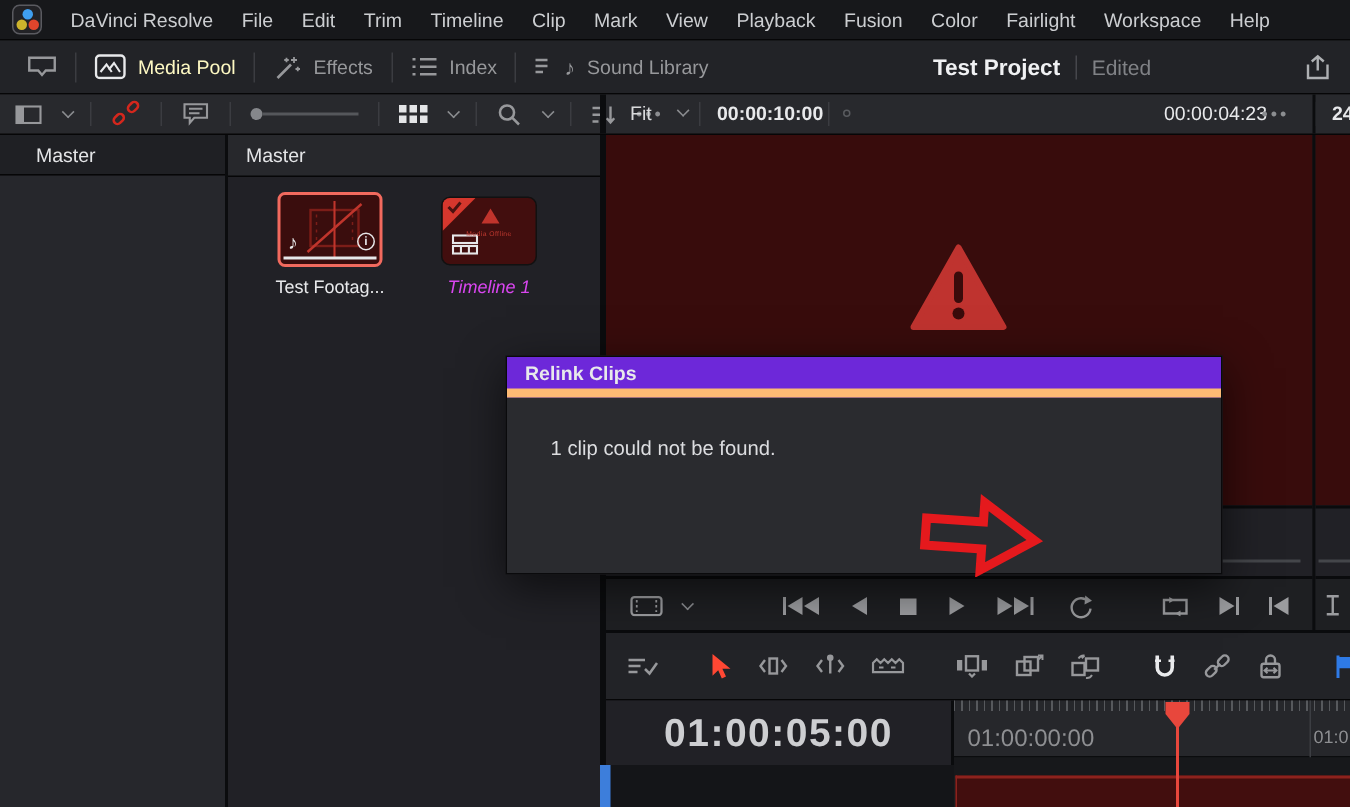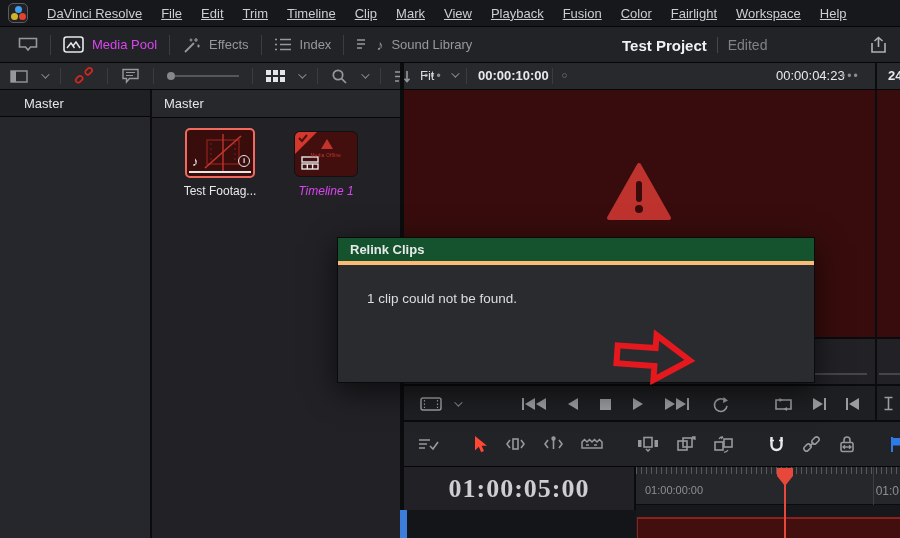--- a/index.html
+++ b/index.html
@@ -6,34 +6,34 @@
   html,body { background:#000; }
   body { font-family:"Liberation Sans","DejaVu Sans",sans-serif; }
   #app { position:relative; width:900px; height:538px; overflow:hidden;
          background:#141518; color:#c9cbce; font-size:13px; }
   .abs { position:absolute; }
 
   
   #menubar { left:0; top:0; width:900px; height:27px; background:#17181b;
              display:flex; align-items:center; gap:19px; padding-left:8px;
              border-bottom:1px solid #060607; }
-  .menu-item { color:#ccced1; cursor:default; white-space:nowrap;text-decoration:underline; }
+  .menu-item { color:#ccced1; cursor:default; white-space:nowrap; }
   #logo { width:20px; height:20px; border-radius:5px; background:#222226;
           border:1px solid #5a5a60; position:relative; flex:0 0 auto; }
   #logo i { position:absolute; width:7px; height:7px; border-radius:50%; }
   #logo .c1 { background:#3f9ff0; left:6px; top:2px; }
   #logo .c2 { background:#cdb32c; left:2px; top:9px; }
   #logo .c3 { background:#e0452c; left:10px; top:9px; }
 
   
   #toolbar2 { left:0; top:27px; width:900px; height:36px; background:#222327;
               border-bottom:1px solid #060607; display:flex; align-items:center; }
   .t2sep { width:1px; height:20px; background:#3b3c41; margin:0 12px; }
   .t2btn { display:flex; align-items:center; gap:8px; color:#97989b; }
-  .t2btn.active { color:#d946ef; }
+  .t2btn.active { color:#fef9c3; }
   .note-glyph { font-size:14px; }
 
   #project-title-block { left:622px; top:27px; height:36px; display:flex;
                          align-items:center; gap:10px; }
   #project-title { color:#f0f1f3; font-weight:bold; font-size:15px; }
   .vbar-sep { width:1px; height:16px; background:#46474c; }
   #project-status { color:#808286; font-size:14px;text-align:right; }
   #export-btn { right:12px; top:27px; height:36px; display:flex; align-items:center; }
 
   
@@ -120,47 +120,47 @@
              border-top:2px solid #0a0b0d; border-bottom:1px solid #060607;
              display:flex; align-items:center; gap:17px; padding:0 14px; }
   .ebsep { width:1px; height:22px; background:#37383c; }
 
   
   #timeline { left:404px; top:467px; width:496px; height:71px; }
   #blue-bar { left:-4px; top:43px; width:7px; height:28px; background:#3d7edb; }
   #tc-big-box { left:0; top:0; width:232px; height:43px; background:#212126;
                 border-right:2px solid #0a0b0d; display:flex; align-items:center;
                 justify-content:center; }
-  #tc-big { font-size:26px; font-weight:bold; color:#cdced1; letter-spacing:1px;font-family:Liberation Serif, serif; }
+  #tc-big { font-size:26px; font-weight:bold; color:#cdced1; letter-spacing:1px; }
   #track-header { left:0; top:43px; width:232px; height:28px; background:#1c1d20;
                   border-right:2px solid #0a0b0d; }
   #track-header .hsep { position:absolute; left:18px; top:0; width:1px; height:28px; background:#0c0d0f; }
   #v1-box { position:absolute; left:26px; top:4px; width:34px; height:20px;
             border:1.5px solid #e0564a; border-radius:2px; color:#eceded; font-weight:bold;
             display:flex; align-items:center; justify-content:center; }
   #track-name { position:absolute; left:74px; top:6px; color:#e2e3e5; font-size:13.5px; }
 
   #ruler { left:232px; top:0; width:264px; height:38px; background:#26272b;
            border-bottom:1px solid #0b0c0e; }
   #ruler .ticks { position:absolute; left:0; top:0; right:0; height:7px;
       background:repeating-linear-gradient(90deg,#57595d 0 1px,transparent 1px 5px); }
-  #ruler-label-start { position:absolute; left:9px; top:17px; color:#8e8f92; font-size:11px; }
+  #ruler-label-start { position:absolute; left:9px; top:17px; color:#8e8f92; font-size:16px; }
   #ruler-label-partial { position:absolute; right:1px; top:17px; color:#8e8f92; font-size:12px; }
   #ruler .faint-tick { position:absolute; left:237px; top:0; width:1px; height:38px; background:#3c3e43; }
   #scroll-strip { left:232px; top:38px; width:264px; height:12px; background:#17181b; }
   #track-row { left:232px; top:50px; width:264px; height:21px; background:#1c1d20; }
   #tl-clip { position:absolute; left:1px; right:0; top:0; bottom:0; background:#420e0e;
              border-top:2.5px solid #8c221d; border-left:1.5px solid #8c221d; }
   #playhead-marker { left:372px; top:0; }
   #playhead-line { left:380px; top:16px; width:2px; height:55px; background:#e8473c; }
 
   
   #dialog { left:337px; top:237px; width:478px; height:146px; background:#2a2b2f;
             border:1px solid #0a0a0c; box-shadow:0 8px 28px rgba(0,0,0,.6); z-index:40; }
-  #dialog-title { height:27px; background:#14532d; border-bottom:4px solid #fdba74;
+  #dialog-title { height:27px; background:#6d28d9; border-bottom:6px solid #fdba74;
                   display:flex; align-items:center; padding-left:12px;
                   color:#e8e9eb; font-weight:bold; }
   #dialog-msg { position:absolute; left:29px; top:53px; color:#dcdde0; font-size:13.5px; }
   #close-btn { position:absolute; right:31px; top:107px; width:97px; height:24px;
                border:1px solid #5f6166; border-radius:12px; background:#2a2b2f;
                color:#cfd0d3; display:flex; align-items:center; justify-content:center; }
   #anno-arrow { left:613px; top:329px; z-index:60; }
 
   svg { display:block; }
   .ic { display:flex; align-items:center; }

